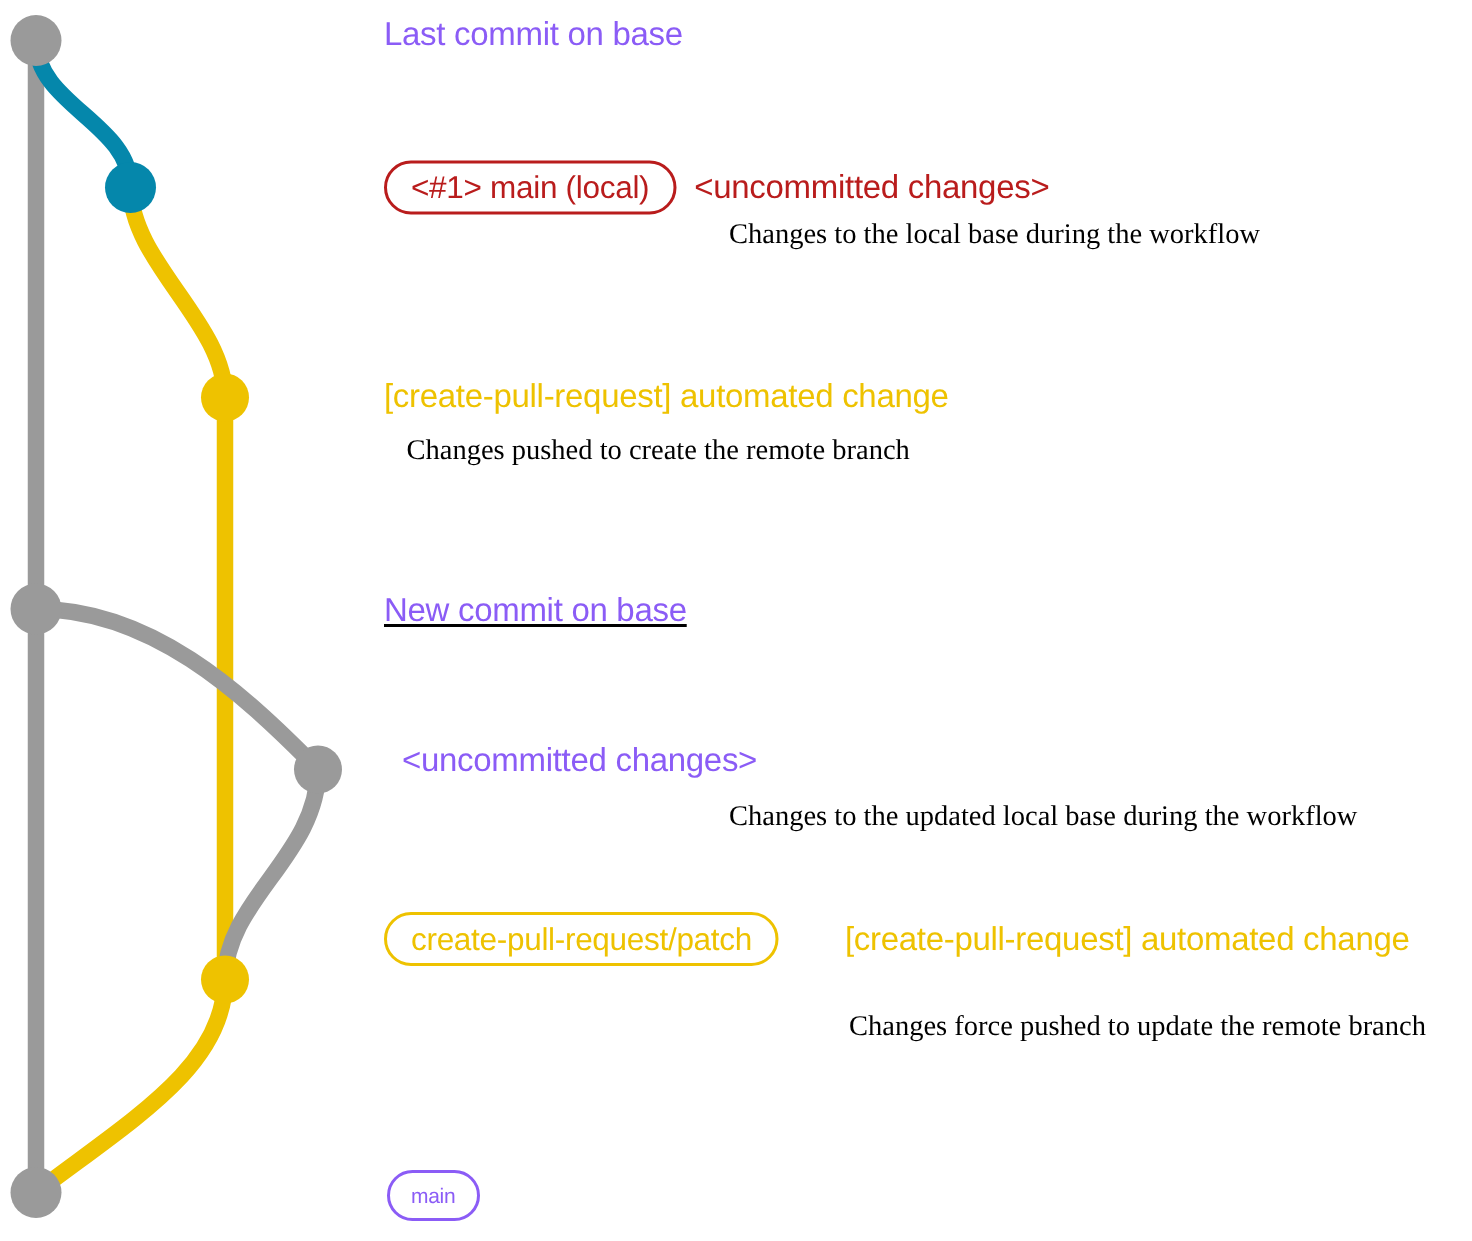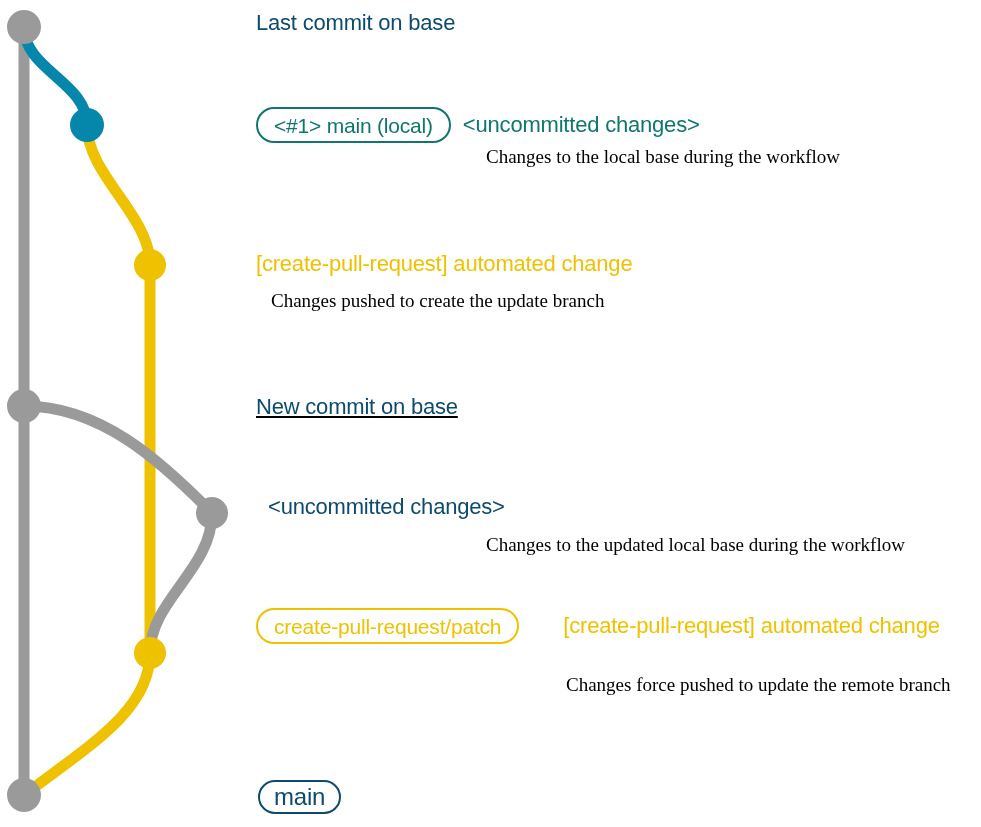--- a/index.html
+++ b/index.html
@@ -43,21 +43,21 @@
     border-radius: 18px;
     font-size: 21px;
     font-weight: 400;
     letter-spacing: -0.2px;
     line-height: 1;
     background: #ffffff;
   }
   .badge-main-small {
     height: 34px;
     padding: 0 14px;
-    font-size: 24px;
+    font-size: 14px;
     border-radius: 17px;
   }
 
   
   .subject {
     font-size: 22px;
     font-weight: 400;
     letter-spacing: -0.2px;
     line-height: 1;
     margin-left: 12px;
@@ -70,23 +70,23 @@
   .note {
     position: absolute;
     font-family: "Liberation Serif", serif;
     font-size: 19px;
     color: #000000;
     white-space: nowrap;
     line-height: 1;
   }
 
   
-  .c-teal   { color: #0f766e; }
+  .c-teal   { color: #b91c1c; }
   .c-yellow { color: #eec200; }
-  .c-gray   { color: #0c4a6e; }
+  .c-gray   { color: #8b5cf6; }
 </style>
 </head>
 <body>
 
 <svg id="graph-canvas" viewBox="0 0 981 827" aria-hidden="true">
   <g fill="none" stroke-width="11" stroke-linecap="round" stroke-linejoin="round">
 
     <path d="M24,27 L24,406 L24,795" stroke="#9a9a9a"></path>
 
     <path d="M24,27 C24,70 87,82 87,125" stroke="#0587ab"></path>
@@ -119,21 +119,21 @@
 
 <div class="row" style="left:256px; top:107px;">
   <span class="badge c-teal">&lt;#1&gt; main (local)</span>
   <span class="subject c-teal">&lt;uncommitted changes&gt;</span>
 </div>
 <div class="note" style="left:486px; top:147px;">Changes to the local base during the workflow</div>
 
 <div class="row" style="left:256px; top:253px;">
   <span class="subject subject-standalone c-yellow">[create-pull-request] automated change</span>
 </div>
-<div class="note" style="left:271px; top:291px;">Changes pushed to create the update branch</div>
+<div class="note" style="left:271px; top:291px;">Changes pushed to create the remote branch</div>
 
 <div class="row" style="left:256px; top:396px;text-decoration:underline;">
   <span class="subject subject-standalone c-gray">New commit on base</span>
 </div>
 
 <div class="row" style="left:256px; top:496px;">
   <span class="subject c-gray">&lt;uncommitted changes&gt;</span>
 </div>
 <div class="note" style="left:486px; top:535px;">Changes to the updated local base during the workflow</div>
 

